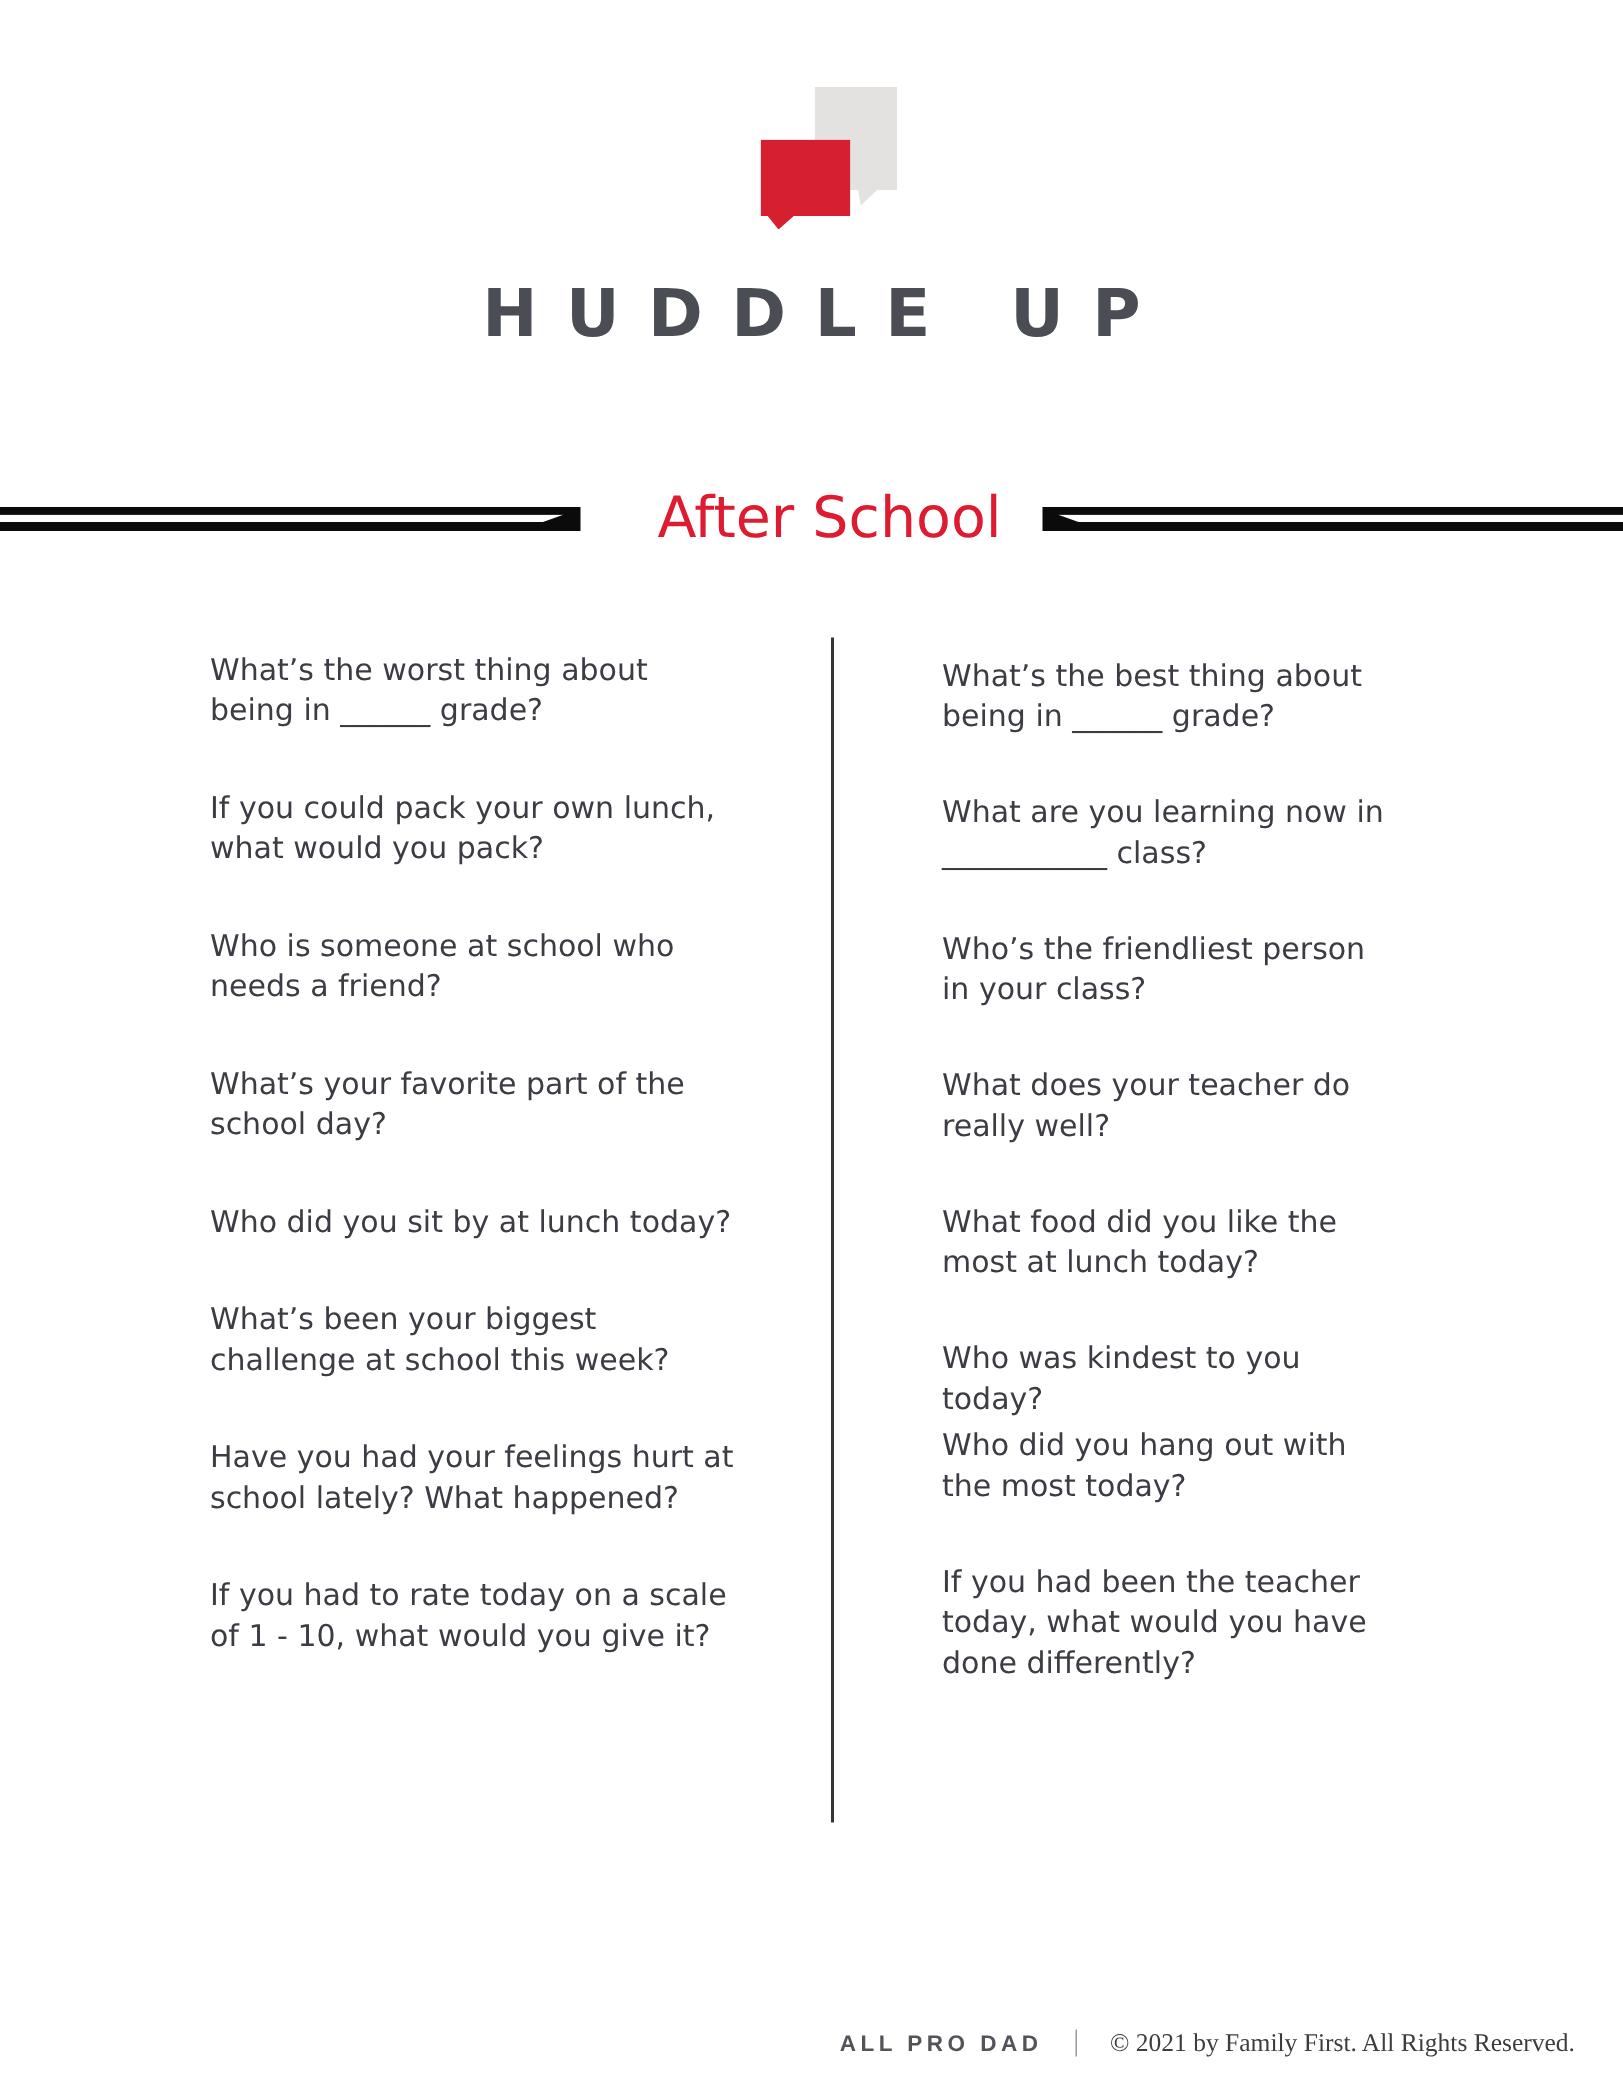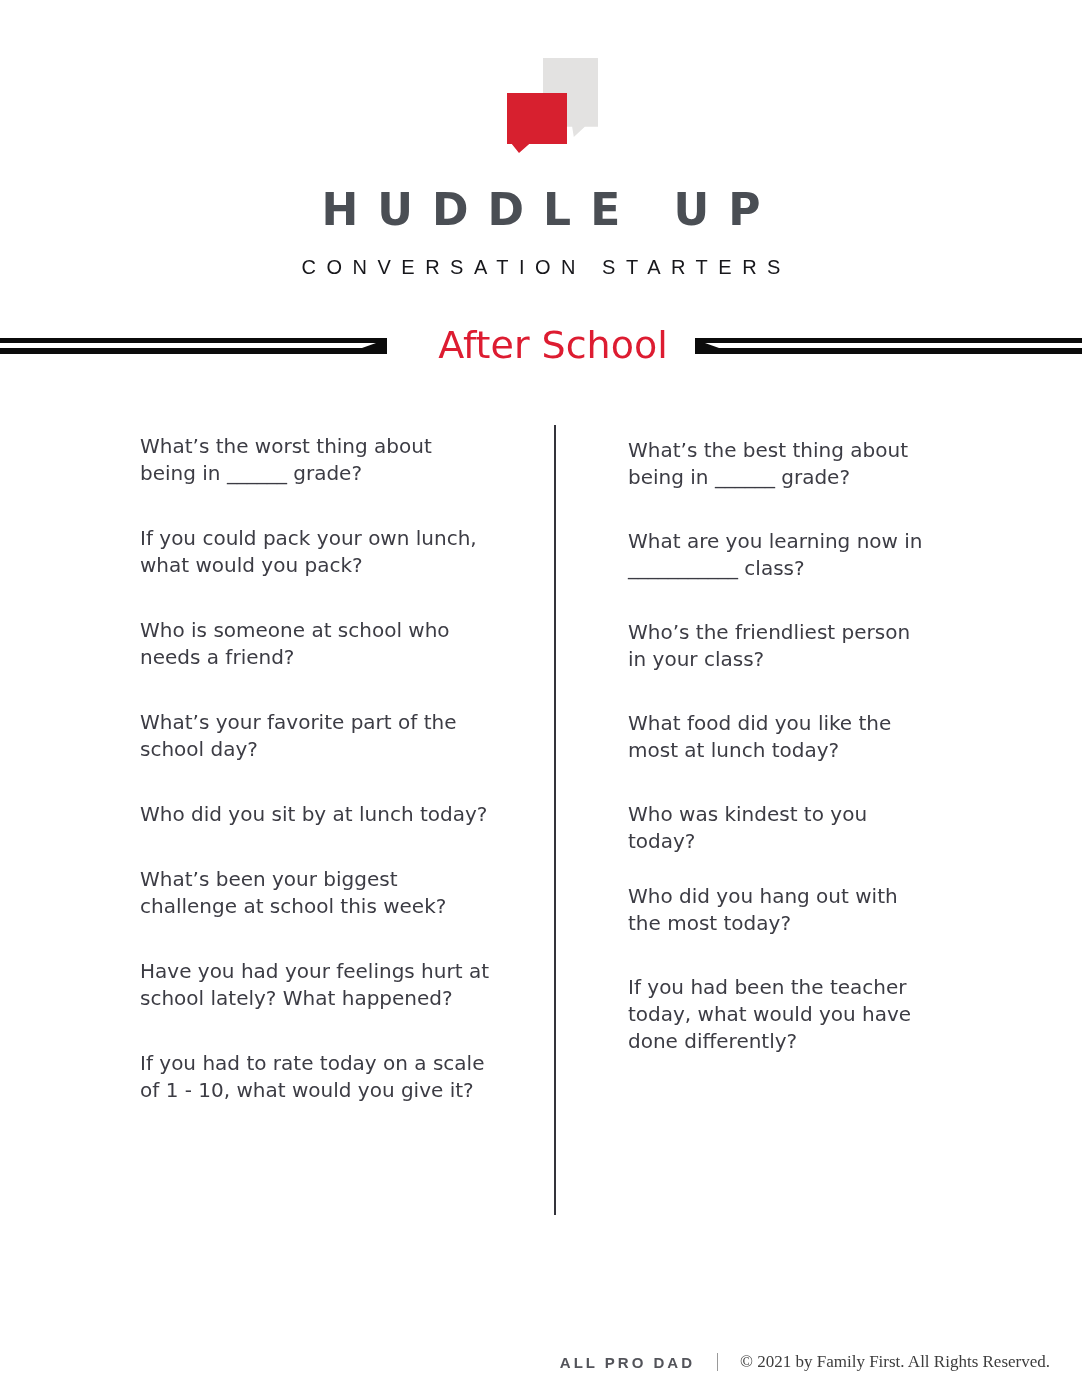--- a/index.html
+++ b/index.html
@@ -60,21 +60,21 @@
     left: 10px; right: 0;
     clip-path: polygon(0 0, 100% 0, 100% 100%, 14px 100%);
   }
 
   
   .col { position: absolute; color: #3c3c44; font-size: 20px; line-height: 27px; }
   .col-left  { left: 140px; top: 433px; width: 370px; }
   .col-right { left: 628px; top: 437px; width: 310px; }
   .q { white-space: pre-line; margin: 0 0 38px 0; }
   .col-right .q { margin-bottom: 37px; }
-  .col-right .q.tight { margin-bottom: 28px; }
+  .col-right .q.tight { margin-bottom: 4px; }
   .divider {
     position: absolute; left: 554px; top: 425px; width: 2px; height: 790px;
     background: #34343b;
   }
 
   
   .footer {
     position: absolute; right: 32px; bottom: 28px;
     display: flex; align-items: center; gap: 22px; white-space: nowrap;
   }
@@ -92,21 +92,20 @@
 <body>
 
 <div class="page">
 
   <div class="logo">
     <div class="bubble bubble-gray" style="background: rgb(227, 226, 225);"></div>
     <div class="bubble bubble-red" style="background: rgb(215, 32, 47);"></div>
   </div>
 
   <div class="brand-title">HUDDLE UP</div>
-  <div class="brand-subtitle">CONVERSATION STARTERS</div>
 
   <div class="rule rule-left"></div>
   <div class="section-title" style="color: rgb(221, 28, 49);">After School</div>
   <div class="rule rule-right"></div>
 
   <div class="col col-left">
     <p class="q">What’s the worst thing about
 being in ______ grade?</p>
     <p class="q">If you could pack your own lunch,
 what would you pack?</p>
@@ -125,20 +124,22 @@
 
   <div class="divider"></div>
 
   <div class="col col-right">
     <p class="q">What’s the best thing about
 being in ______ grade?</p>
     <p class="q">What are you learning now in
 ___________ class?</p>
     <p class="q">Who’s the friendliest person
 in your class?</p>
+    <p class="q">What does your teacher do
+really well?</p>
     <p class="q">What food did you like the
 most at lunch today?</p>
     <p class="q tight">Who was kindest to you
 today?</p>
     <p class="q">Who did you hang out with
 the most today?</p>
     <p class="q">If you had been the teacher
 today, what would you have
 done differently?</p>
   </div>

